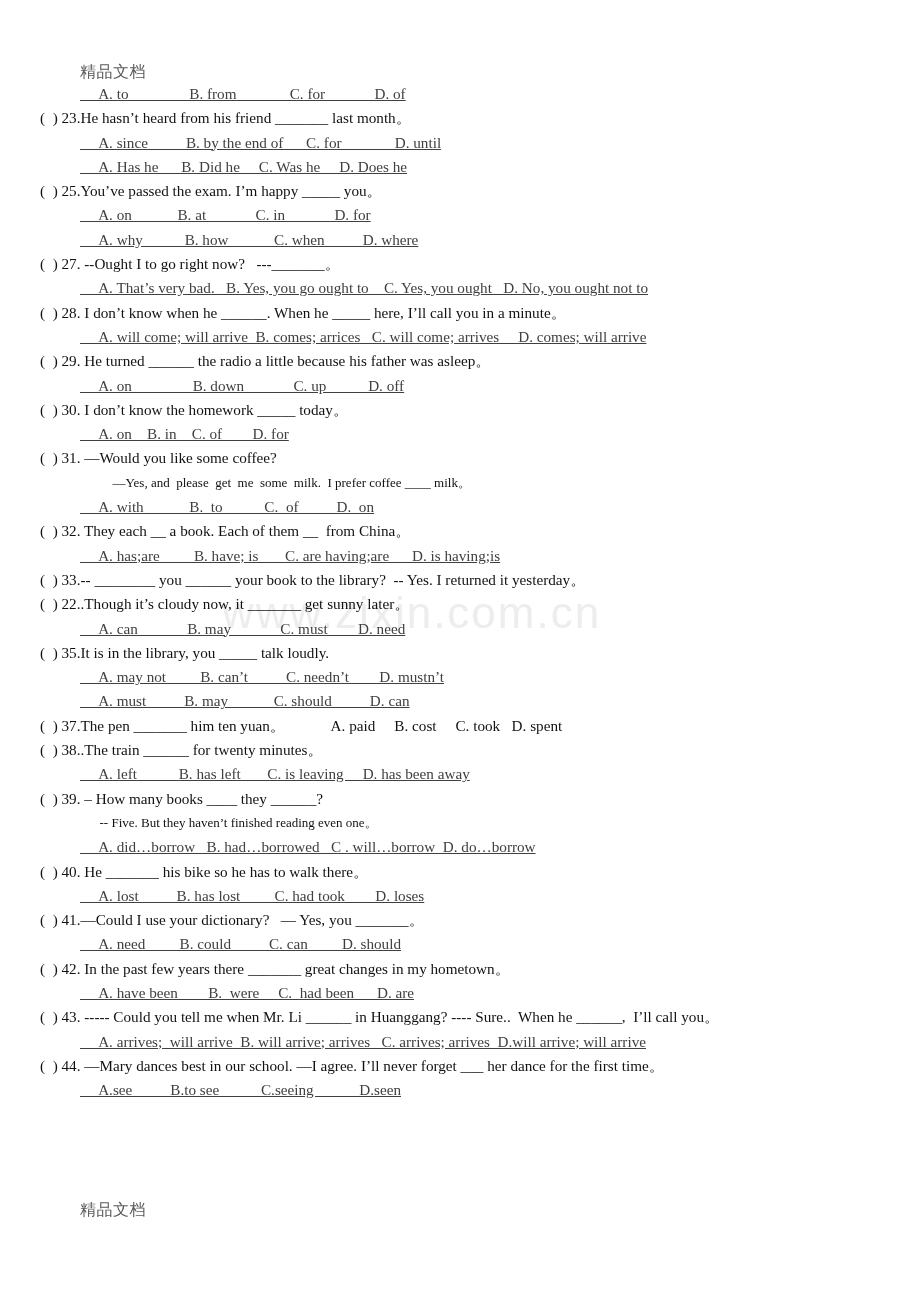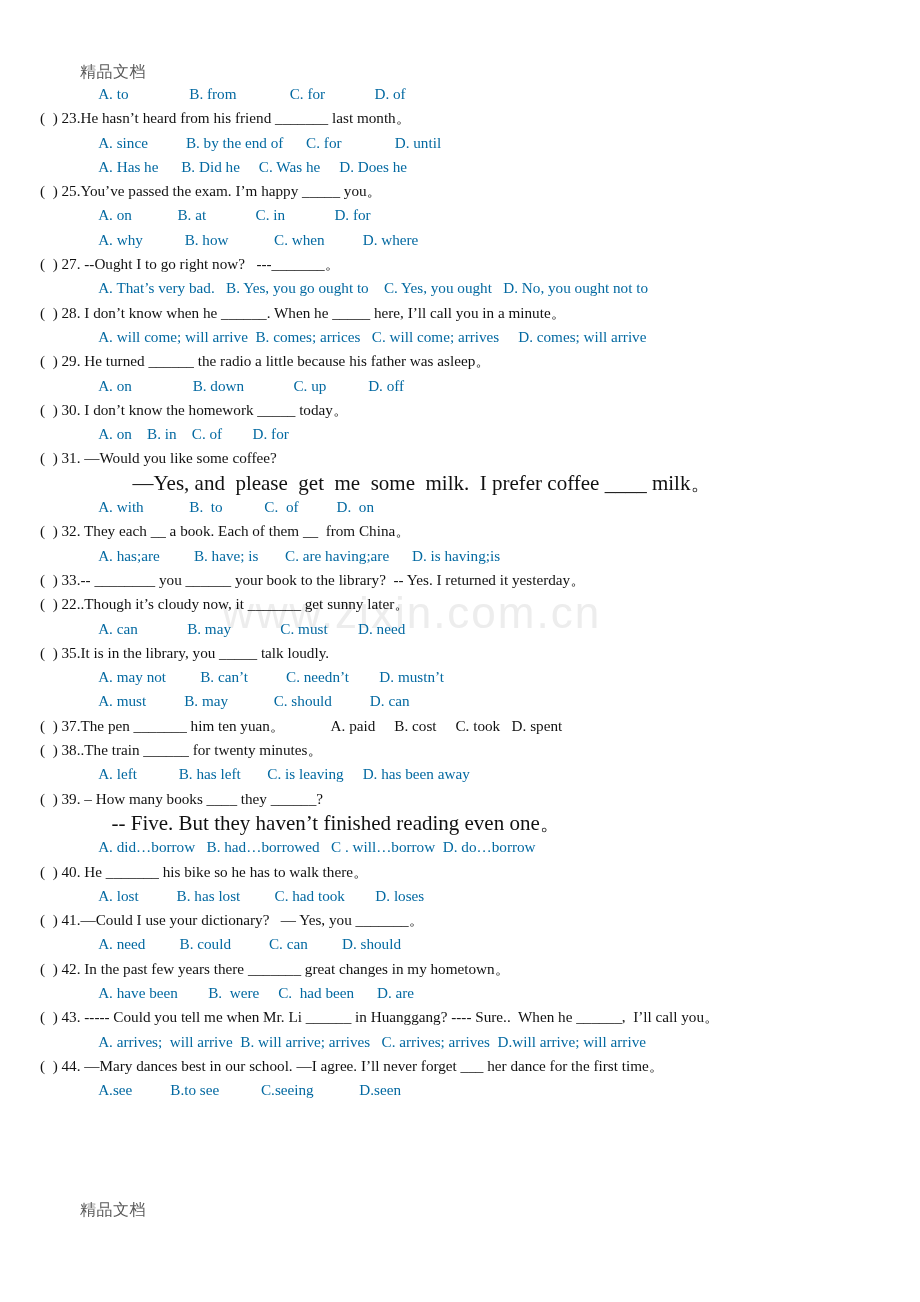--- a/index.html
+++ b/index.html
@@ -61,24 +61,25 @@
     line-height: 24.3px;
     margin-left: 40px;
     white-space: pre;
     color: #111111;
   }
   .opts {
     font-size: 15.2px;
     line-height: 24.3px;
     margin-left: 80px;
     white-space: pre;
-    color: #0369a1;
+    color: #404040;
+    text-decoration: underline;
   }
   .cont {
-    font-size: 21px;
+    font-size: 13px;
     line-height: 24.3px;
     margin-left: 80px;
     white-space: pre;
     color: #111111;
   }
 </style>
 </head>
 <body>
 
 <div id="page">

